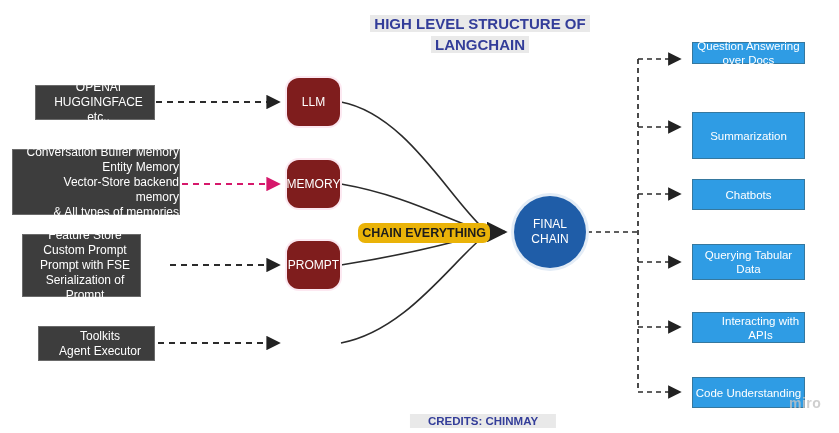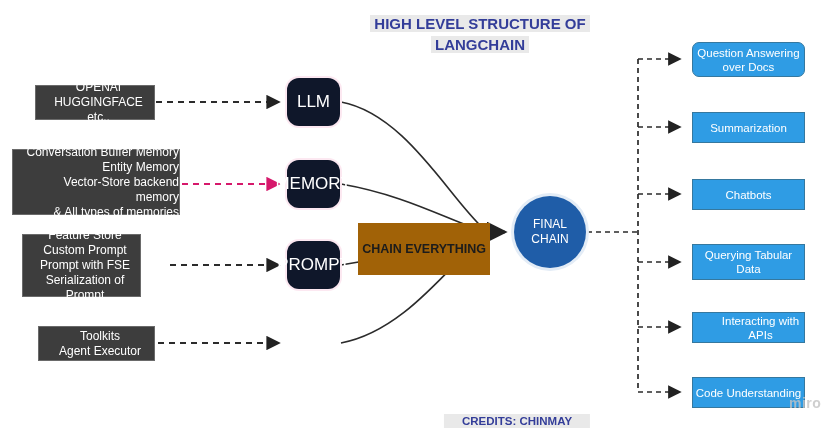--- a/index.html
+++ b/index.html
@@ -2,33 +2,33 @@
 <html><head>
 <meta charset="utf-8">
 <style>
   html,body{margin:0;padding:0;background:#fff;}
   .stage{position:relative;width:839px;height:433px;background:#ffffff;overflow:hidden;
          font-family:"Liberation Sans",sans-serif;}
   svg.wires{position:absolute;left:0;top:0;width:839px;height:433px;}
   .node{position:absolute;display:flex;align-items:center;justify-content:center;
         text-align:center;white-space:pre-line;box-sizing:border-box;}
   .inbox{background:#3d3d3d;border:1px solid #6a6a6a;color:#fff;font-size:12px;line-height:15px;padding-left:7px;}
-  .pink{width:53px;height:48px;background:#0f172a;border-radius:12px;color:#fff;
-        font-size:17px;font-weight:500;box-shadow:0 0 0 2px #fce8f1;}
+  .pink{width:53px;height:48px;background:#7f1d1d;border-radius:12px;color:#fff;
+        font-size:12px;font-weight:500;box-shadow:0 0 0 2px #fce8f1;}
   .circle{left:514px;top:196px;width:72px;height:72px;border-radius:50%;background:#1f5da8;
           color:#fff;font-size:12px;line-height:15px;box-shadow:0 0 0 3px #e3ecf6;}
   .blue{left:692px;width:113px;background:#2f9ce4;border:1px solid #35789f;color:#fff;
         font-size:11.5px;line-height:14px;}
-  .chainlbl{position:absolute;right:349px;top:223px;background:#a16207;color:#1c1c1c;
-            font-weight:bold;font-size:12.5px;padding:19px 4px;white-space:nowrap;}
+  .chainlbl{position:absolute;right:349px;top:223px;background:#eab308;color:#1c1c1c;
+            font-weight:bold;font-size:12.5px;padding:3px 4px;white-space:nowrap;border-radius:7px;}
   .title{position:absolute;left:360px;top:13px;width:240px;text-align:center;
          font-weight:bold;font-size:15px;line-height:21px;color:#333d99;}
   .title span{background:#e9e9e9;padding:0 4px;white-space:pre-line;
               -webkit-box-decoration-break:clone;box-decoration-break:clone;}
-  .credits{position:absolute;left:517px;top:414px;transform:translateX(-50%);
+  .credits{position:absolute;left:483px;top:414px;transform:translateX(-50%);
            font-weight:bold;font-size:11.5px;color:#333d99;background:#e9e9e9;
            padding:1px 18px;white-space:nowrap;}
   .watermark{position:absolute;left:789px;top:395px;color:rgba(195,195,195,0.8);
              font-size:14px;font-weight:bold;letter-spacing:0.5px;}
 </style>
 </head>
 <body>
 
 <div class="stage">
 
@@ -83,23 +83,23 @@
 Agent Executor</div>
 
   <div class="node pink" style="left:287px;top:78px;">LLM</div>
   <div class="node pink" style="left:287px;top:160px;">MEMORY</div>
   <div class="node pink" style="left:287px;top:241px;">PROMPT</div>
 
   <div class="chainlbl">CHAIN EVERYTHING</div>
   <div class="node circle">FINAL
 CHAIN</div>
 
-  <div class="node blue" style="top:42px;height:35px;border-radius:7px;">Question Answering
+  <div class="node blue" style="top:42px;height:22px;">Question Answering
 over Docs</div>
-  <div class="node blue" style="top:112px;height:31px;">Summarization</div>
+  <div class="node blue" style="top:112px;height:47px;">Summarization</div>
   <div class="node blue" style="top:179px;height:31px;">Chatbots</div>
   <div class="node blue" style="top:244px;height:36px;">Querying Tabular
 Data</div>
   <div class="node blue" style="top:312px;height:31px;padding-left:24px;">Interacting with APIs</div>
   <div class="node blue" style="top:377px;height:31px;">Code Understanding</div>
 
   <div class="credits">CREDITS: CHINMAY</div>
   <div class="watermark">miro</div>
 
 </div>

